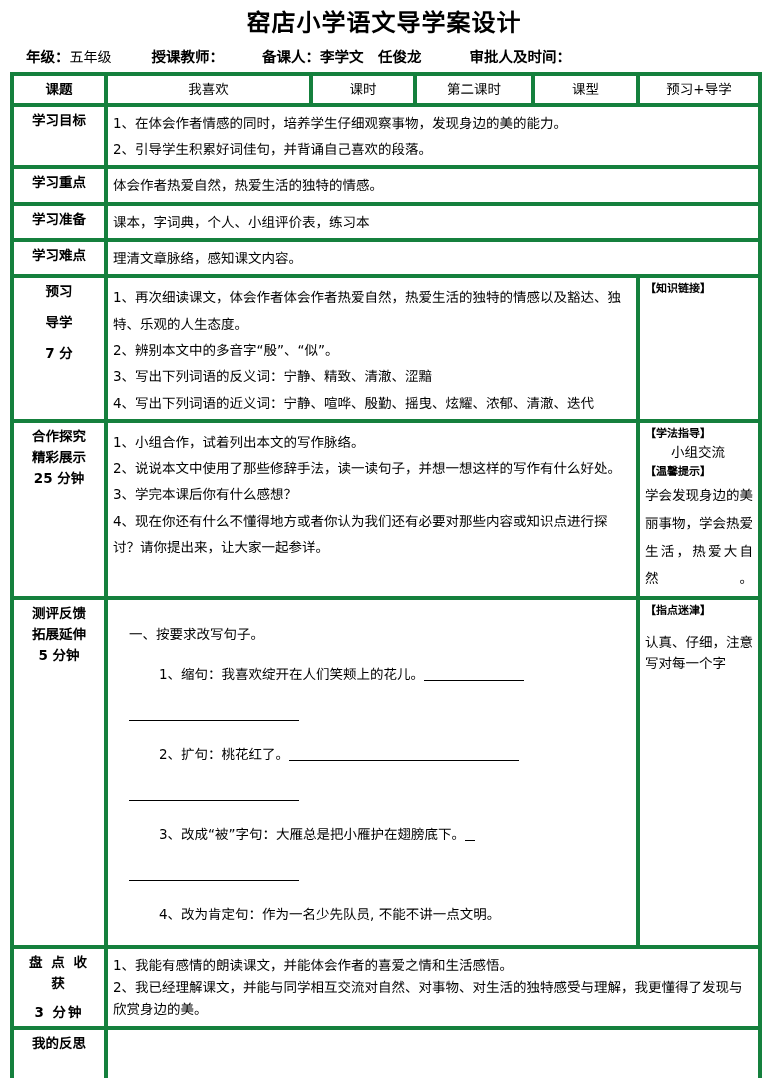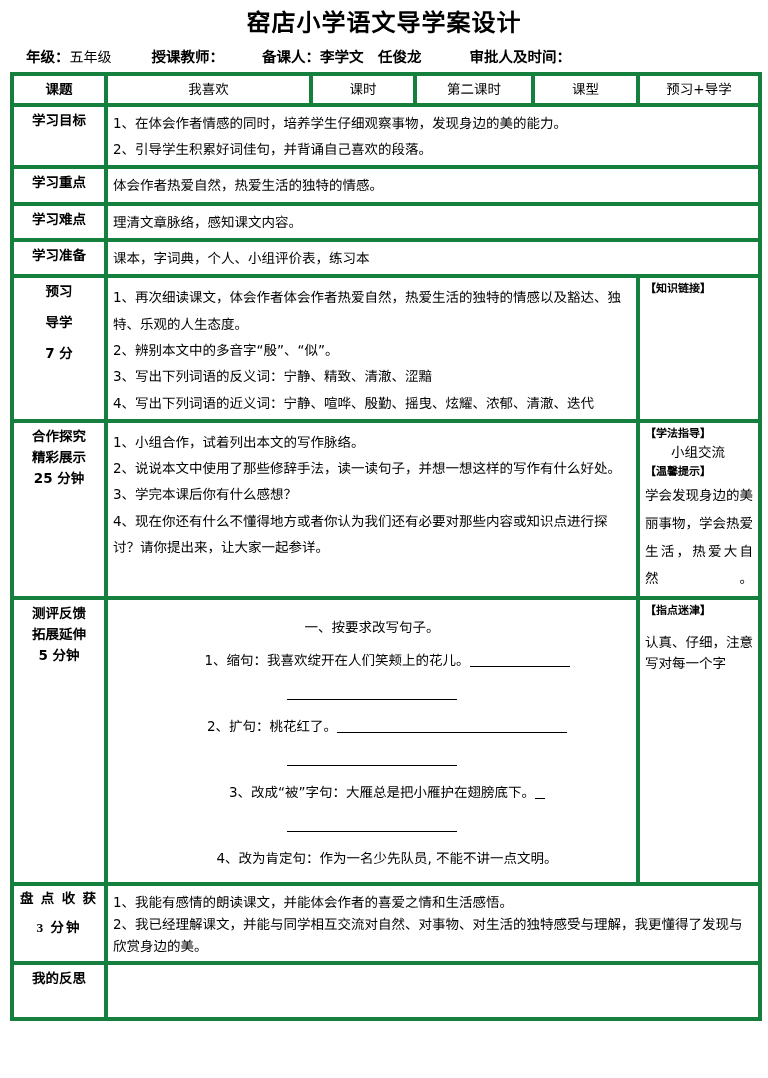--- a/index.html
+++ b/index.html
@@ -69,21 +69,21 @@
   
   td.lbl {
     width: 94px;
     text-align: center;
     vertical-align: middle;
     font-weight: bold;
     font-size: 15px;
     line-height: 1.7;
     padding: 4px 2px;
   }
-  td.lbl.spaced { letter-spacing: 2px; font-family: Liberation Serif, serif; }
+  td.lbl.spaced { letter-spacing: 2px; }
   
   td.body {
     vertical-align: middle;
   }
   td.body.topal { vertical-align: top; padding-top: 6px; }
   
   td.notes {
     width: 163px;
     vertical-align: top;
     padding: 4px 6px;
@@ -119,21 +119,21 @@
     font-size: 15px;
     padding: 7px 4px;
   }
   td.hc.bold { font-weight: bold; }
 
   
   .p  { margin: 0; line-height: 1.62; }
   .p2 { margin: 0; line-height: 1.95; }
 
   
-  .ex-line { margin: 9px; line-height: 1.78; text-align: center; }
+  .ex-line { margin: 16px; line-height: 1.78; }
   .ex-indent { padding-left: 30px; }
   .blank {
     display: inline-block;
     border-bottom: 1px solid #000000;
     height: 0.95em;
     vertical-align: -2px;
   }
   .bl-a  { width: 100px; }
   .bl-b  { width: 170px; }
   .bl-c  { width: 230px; }
@@ -190,30 +190,30 @@
     </tr>
 
     <tr>
       <td class="lbl">学习重点</td>
       <td class="body pv" colspan="5">
         <p class="p2">体会作者热爱自然，热爱生活的独特的情感。</p>
       </td>
     </tr>
 
     <tr>
+      <td class="lbl">学习准备</td>
+      <td class="body pv" colspan="5">
+        <p class="p2">课本，字词典，个人、小组评价表，练习本</p>
+      </td>
+    </tr>
+
+    <tr>
       <td class="lbl">学习难点</td>
       <td class="body pv" colspan="5">
         <p class="p2">理清文章脉络，感知课文内容。</p>
-      </td>
-    </tr>
-
-    <tr>
-      <td class="lbl">学习准备</td>
-      <td class="body pv" colspan="5">
-        <p class="p2">课本，字词典，个人、小组评价表，练习本</p>
       </td>
     </tr>
 
     <tr>
       <td class="lbl">
         <div>预习</div>
         <div style="height:10px"></div>
         <div>导学</div>
         <div style="height:10px"></div>
         <div>7 分</div>

